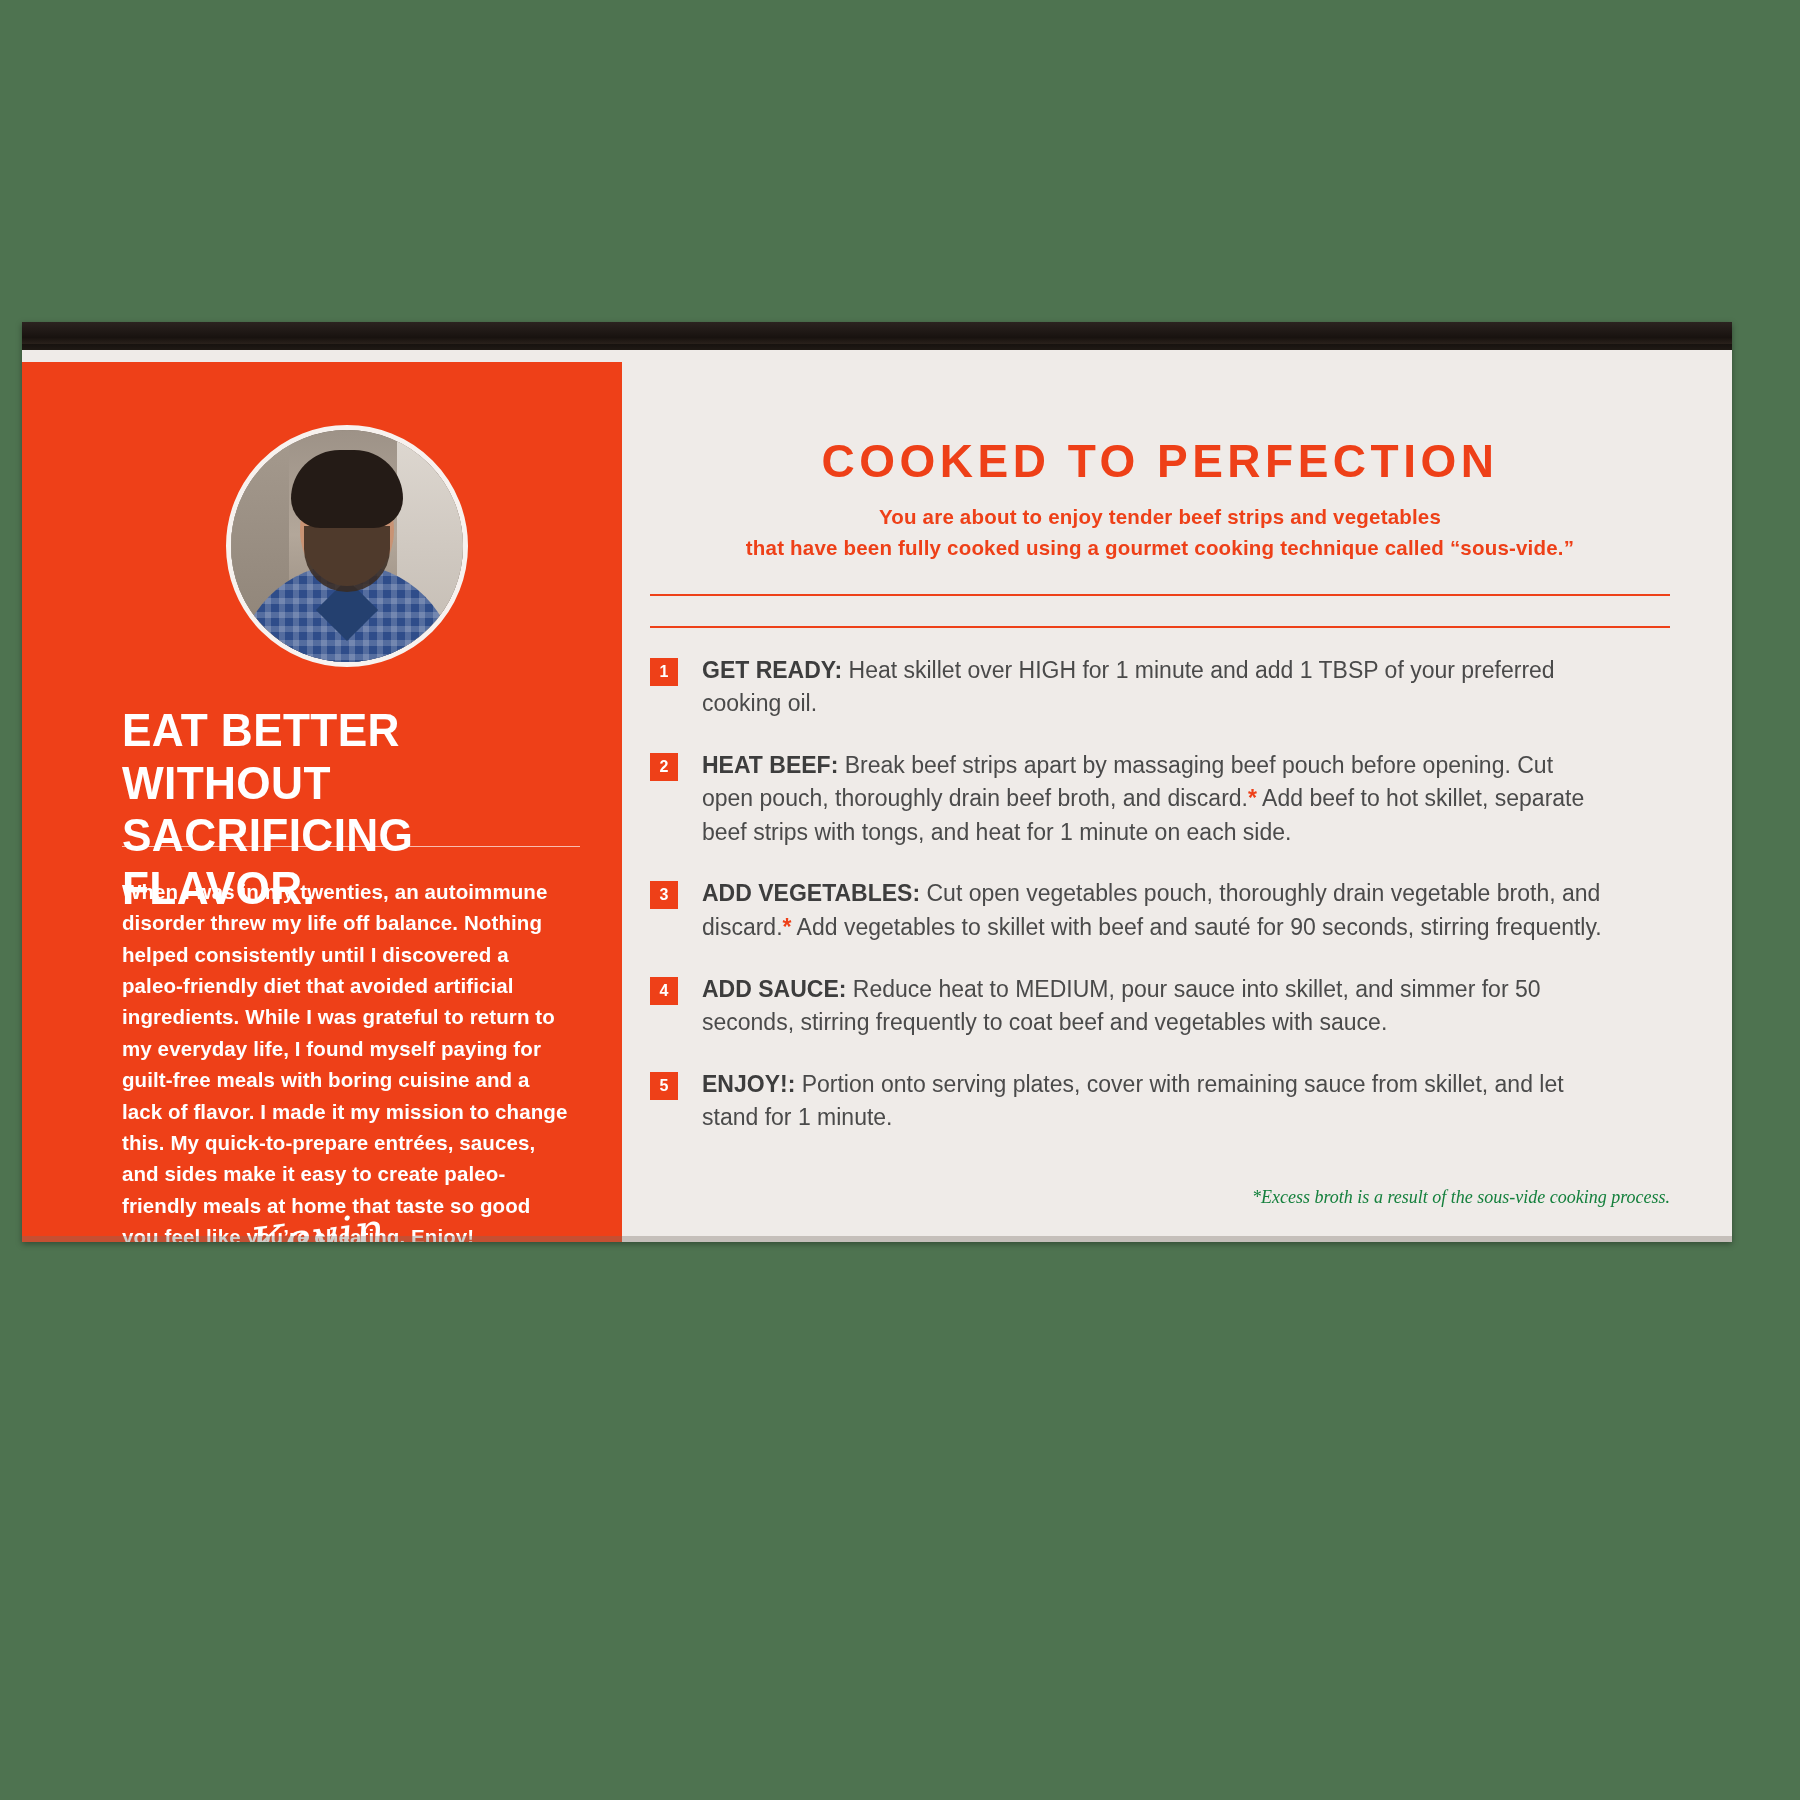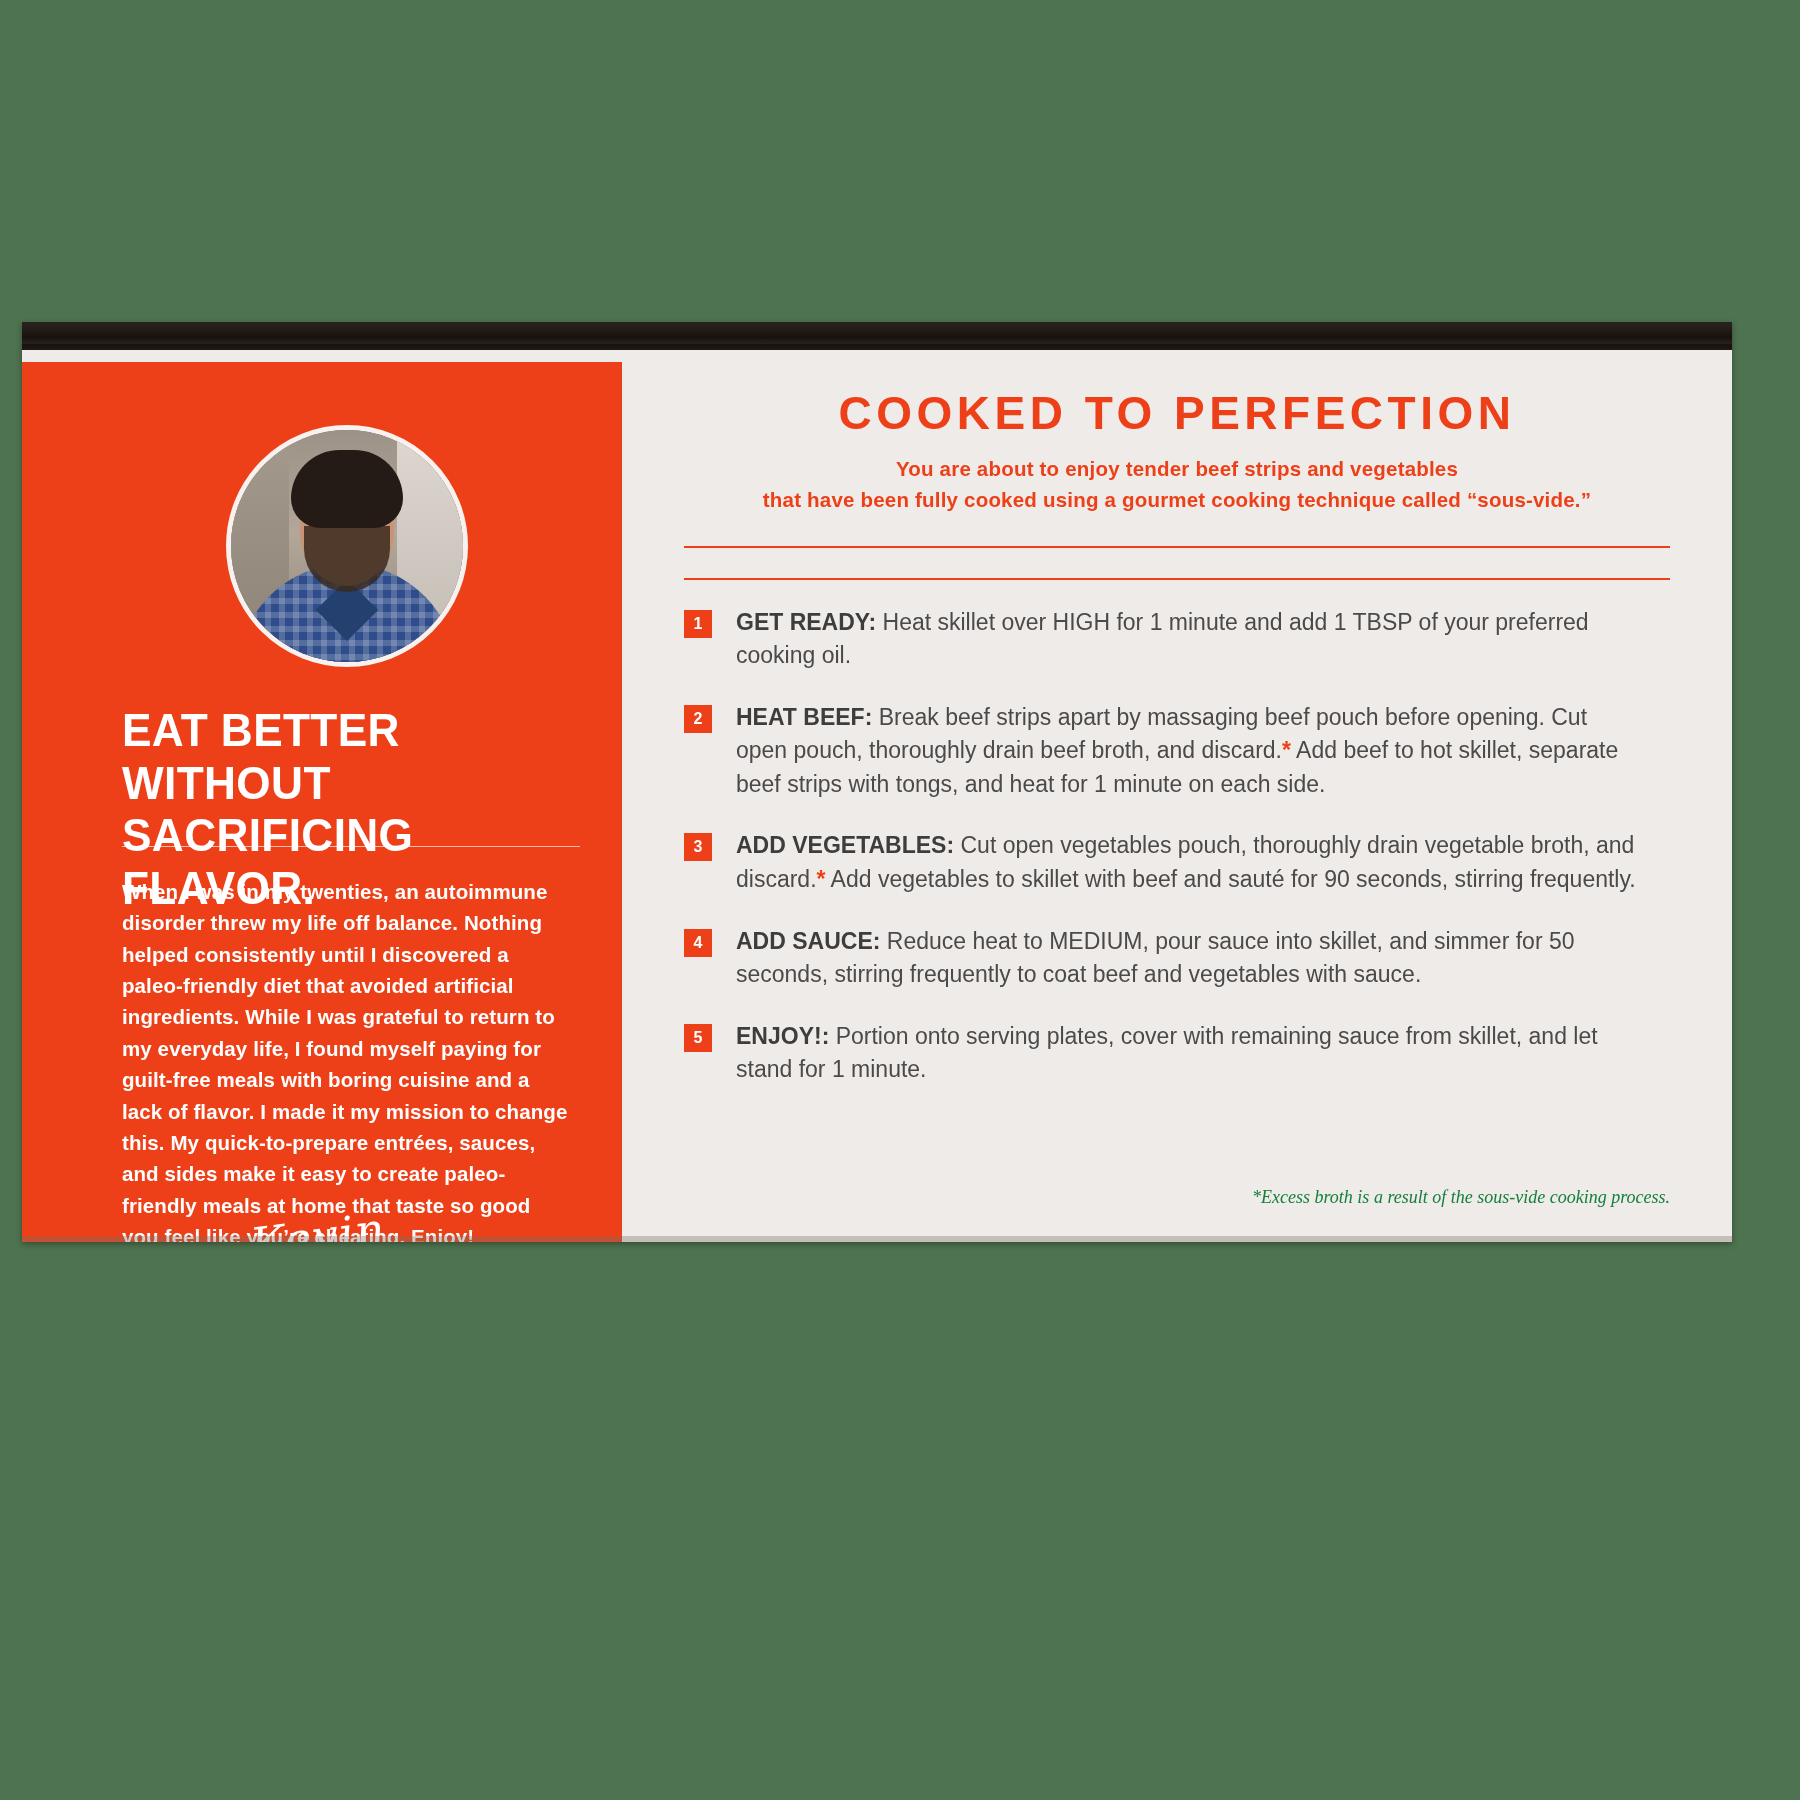--- a/index.html
+++ b/index.html
@@ -204,22 +204,23 @@
     background: #ffffff;
     transform: rotate(2deg);
     border-radius: 2px;
   }
 
   
   .right-panel {
     position: relative;
     flex: 1 1 auto;
     background: #efebe8;
-    padding: 56px 62px 0 62px;
+    padding: 56px 62px 0 28px;
     z-index: 1;
+    margin-top: 48px;
   }
   .title {
     text-align: center;
     color: #ee4018;
     font-size: 46px;
     font-weight: 700;
     letter-spacing: 4.5px;
     margin: 8px 0 14px 0;
   }
   .subtitle {

